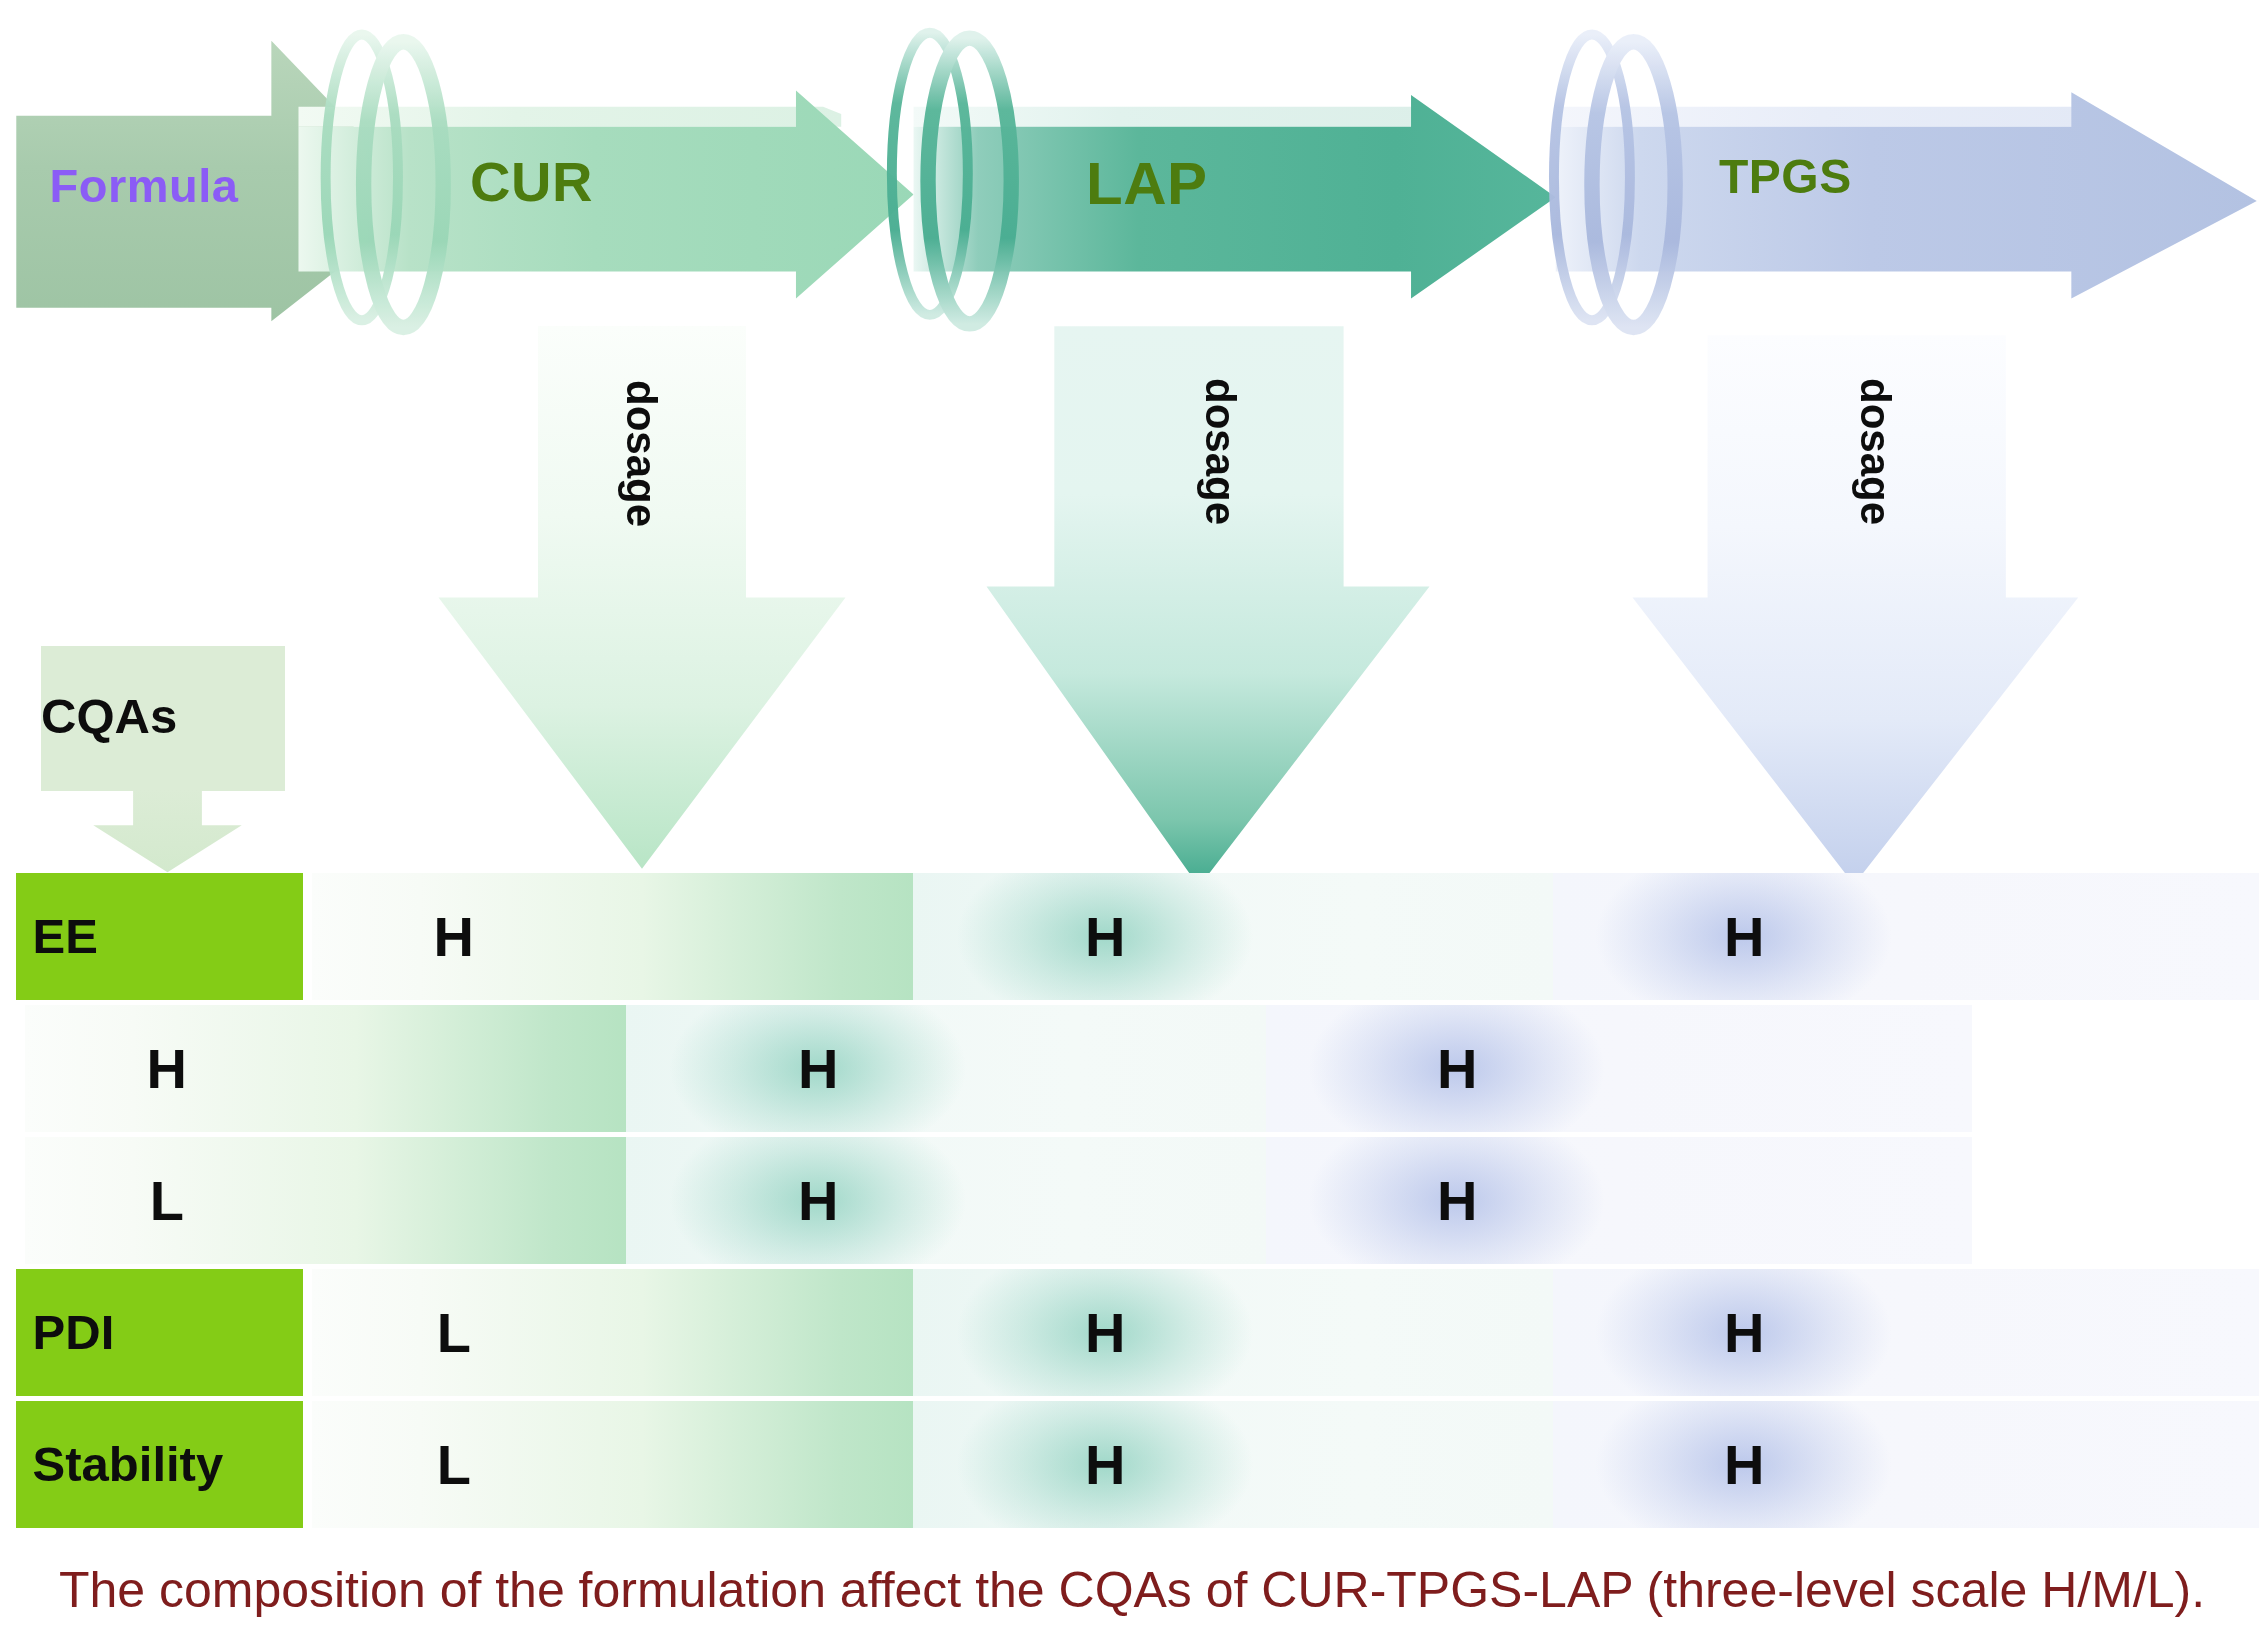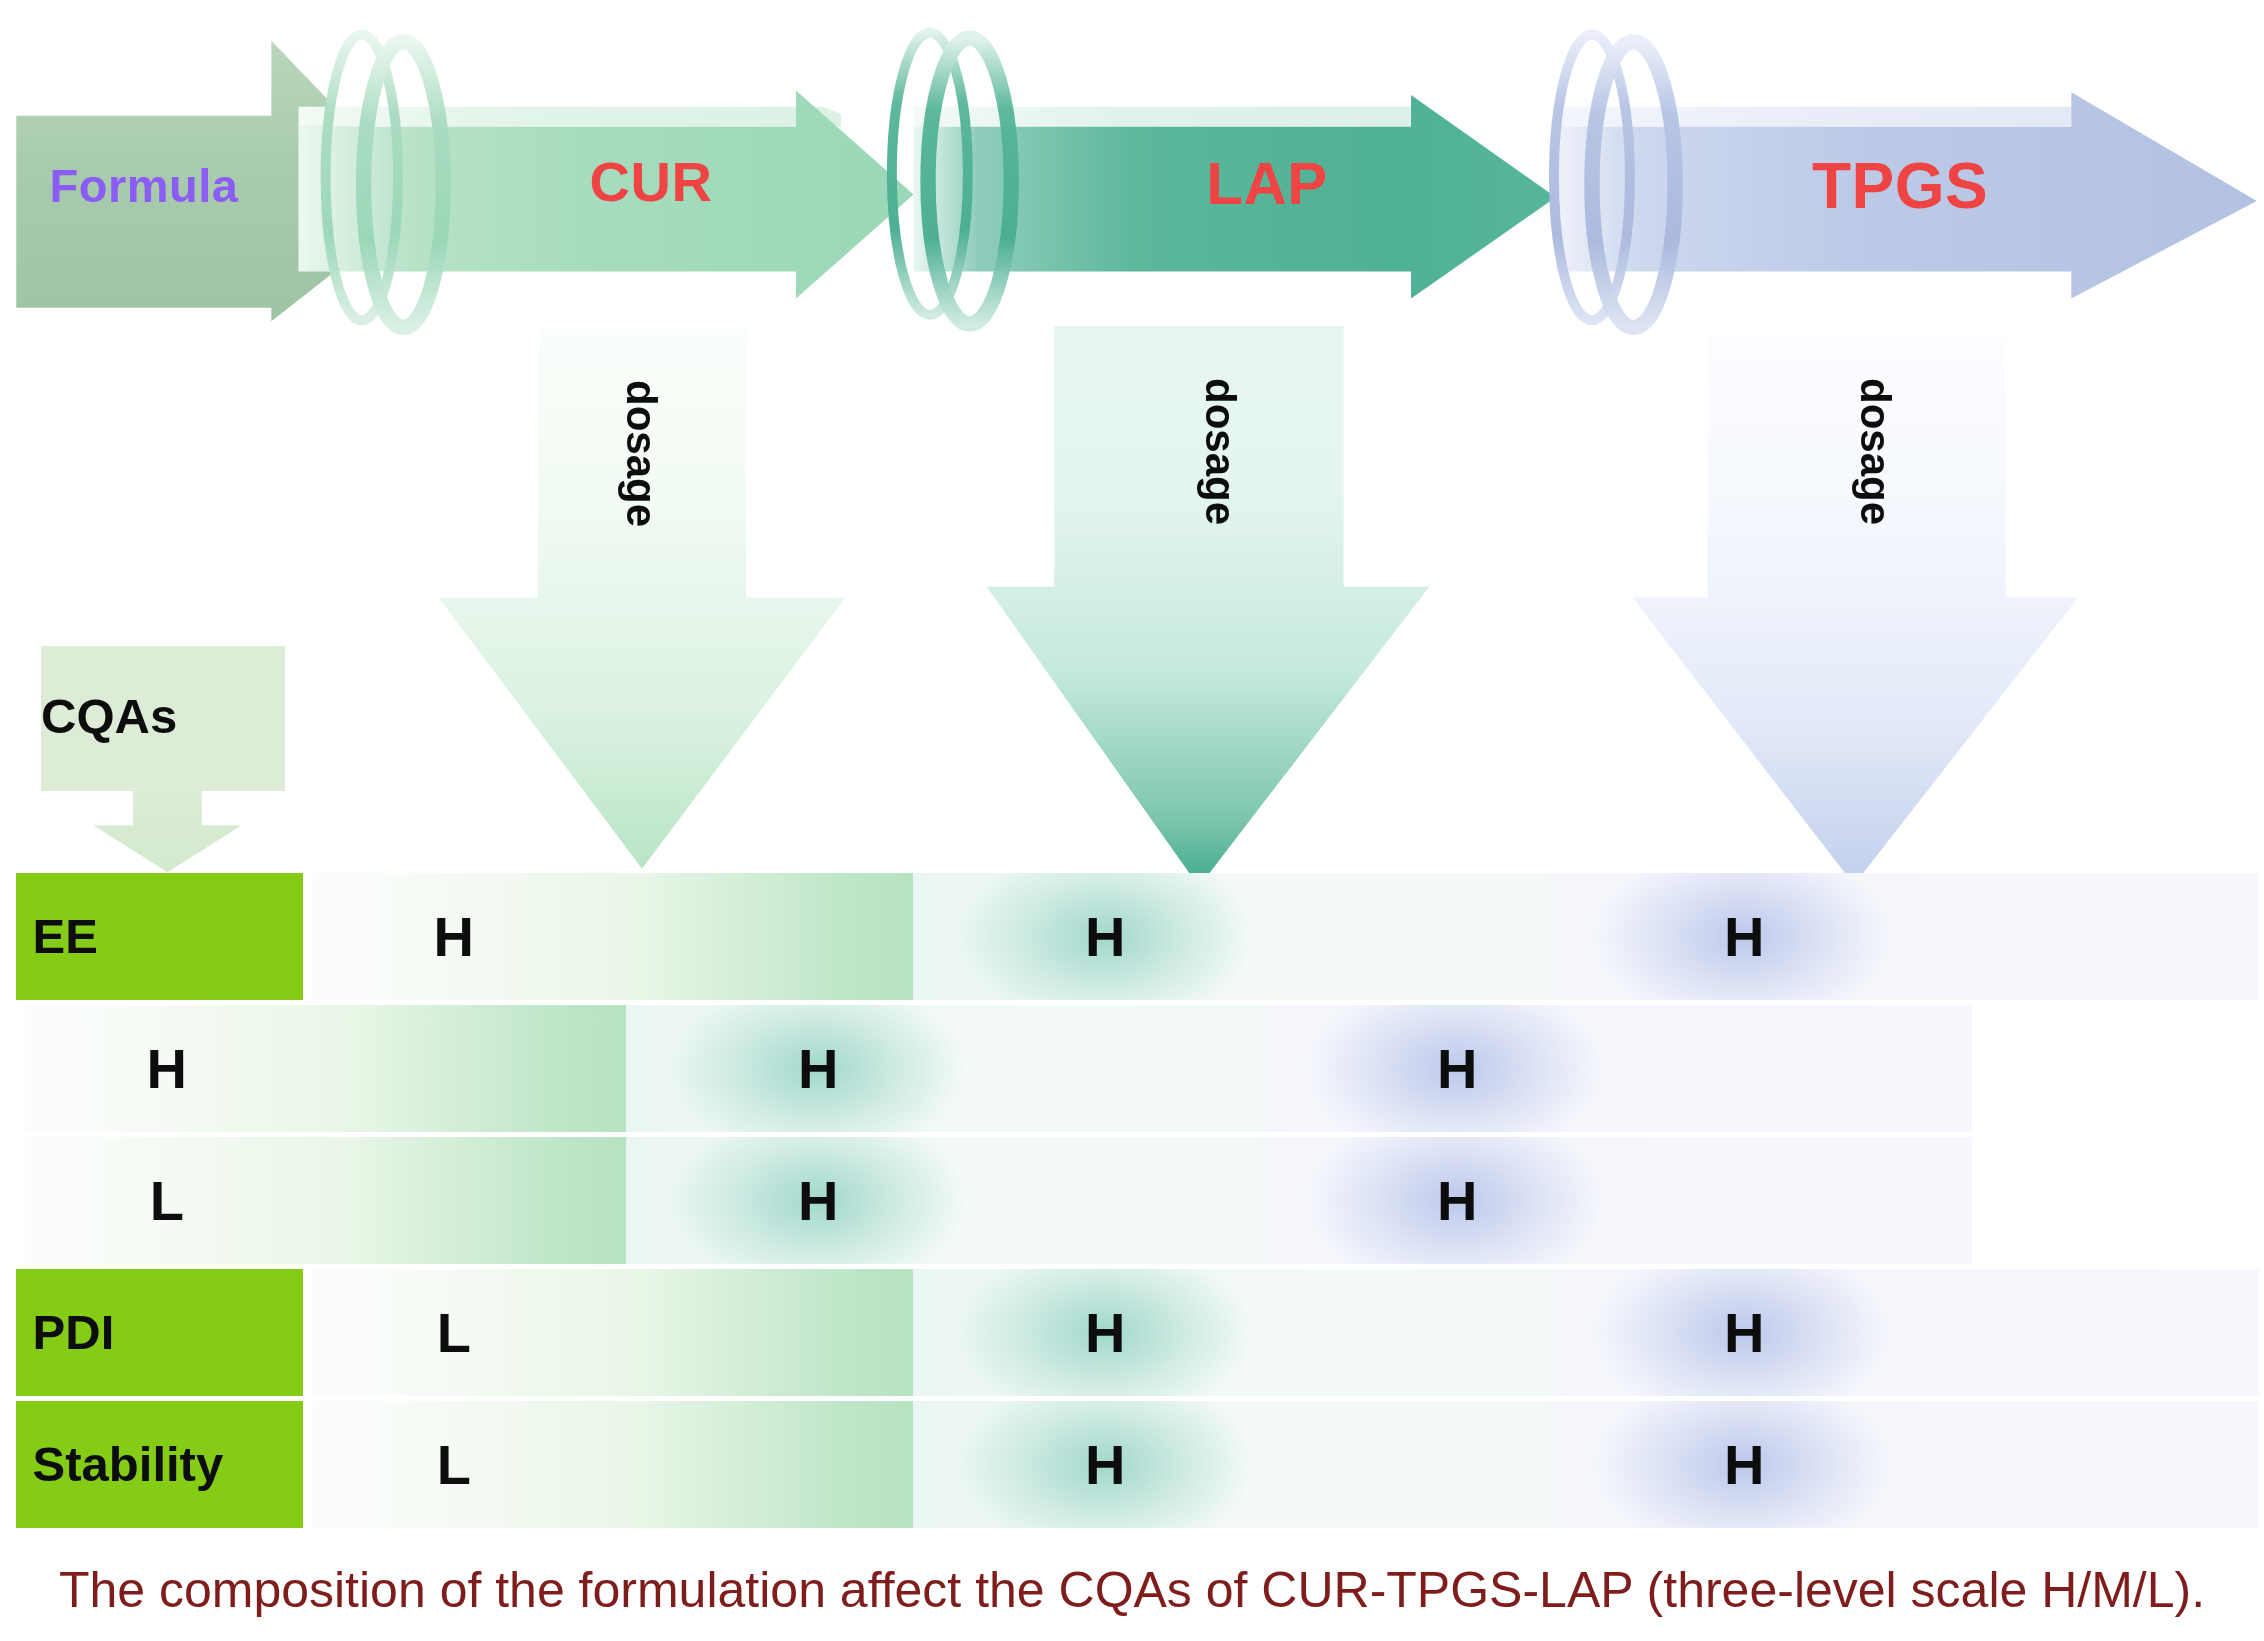--- a/index.html
+++ b/index.html
@@ -18,33 +18,33 @@
 
   
   #arrow-band{
     position:absolute; left:0; top:0; width:2264px; height:362px;
   }
   #arrow-band svg{position:absolute;left:0;top:0;}
 
   .band-label{
     position:absolute;
     font-weight:bold;
-    color:#ef4444;
+    color:#4d7c0f;
     letter-spacing:0.5px;
     white-space:nowrap;
-    text-align:center;
+    text-align:left;
   }
   #label-formula{
     left:36px; top:158px; width:226px;
     font-size:47px; text-align:left; padding-left:13.6px;
     color:#8b5cf6;
   }
   #label-cur  { left:470px;  top:149px; width:362px; font-size:56px; }
   #label-lap  { left:1086px; top:149px; width:362px; font-size:60px; }
-  #label-tpgs { left:1719px; top:149px; width:362px; font-size:64px; }
+  #label-tpgs { left:1719px; top:149px; width:362px; font-size:48px; }
 
   
   .dosage-arrow{position:absolute;}
   .dosage-arrow svg{display:block;}
   .dosage-text{
     position:absolute;
     font-size:42px;
     font-weight:bold;
     color:#0d0d0d;
     white-space:nowrap;

